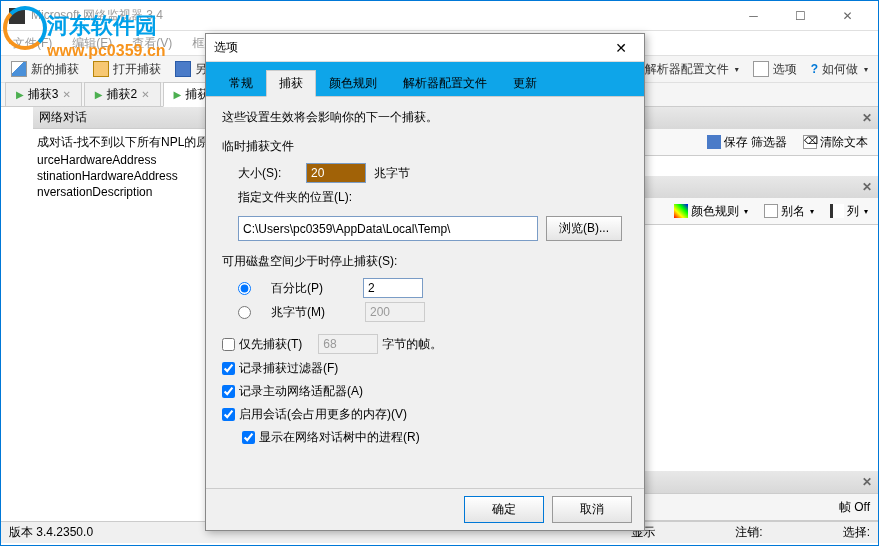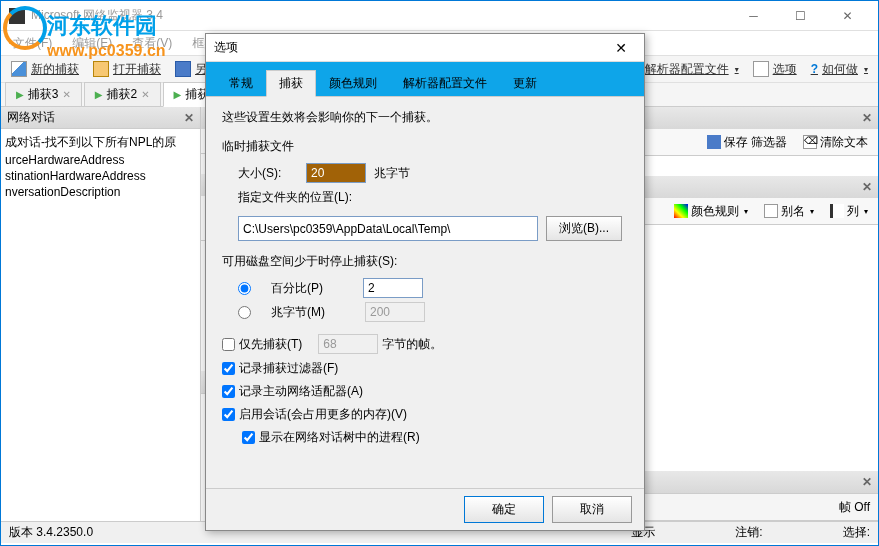--- a/index.html
+++ b/index.html
@@ -16,35 +16,35 @@
     .watermark-logo { display: flex; align-items: center; }
     .watermark-icon { width: 40px; height: 40px; position: relative; }
     .watermark-icon::before { content: ''; position: absolute; width: 36px; height: 36px; border: 4px solid #f7941d; border-radius: 50%; border-top-color: #00a0e9; border-right-color: #00a0e9; }
     .watermark-text { color: #00a0e9; font-size: 22px; font-weight: bold; margin-left: 4px; }
     .watermark-url { color: #f7941d; font-size: 16px; font-weight: bold; margin-left: 44px; margin-top: -4px; }
     
     .menubar { height: 24px; display: flex; align-items: center; padding: 0 8px; color: #999; gap: 12px; }
     .menubar span { padding: 2px 4px; }
     
     .toolbar { height: 28px; background: #f5f5f5; border-top: 1px solid #e0e0e0; border-bottom: 1px solid #e0e0e0; display: flex; align-items: center; padding: 0 4px; gap: 2px; }
-    .tb-btn { display: flex; align-items: center; padding: 2px 6px; gap: 4px; color: #333; text-decoration: underline; }
+    .tb-btn { display: flex; align-items: center; padding: 2px 6px; gap: 4px; color: #333; }
     .tb-icon { width: 16px; height: 16px; display: inline-block; }
     .tb-icon.new { background: linear-gradient(135deg, #fff 40%, #4a90d9 40%); border: 1px solid #999; }
     .tb-icon.open { background: #f7c873; border: 1px solid #b8860b; }
     .tb-icon.save { background: #4a7bc8; border: 1px solid #2a5ba8; }
     .tb-icon.saveas { background: #4a7bc8; border: 1px solid #2a5ba8; position: relative; }
     .tb-dropdown::after { content: '▾'; font-size: 8px; margin-left: 2px; }
     
     .tabs-bar { height: 24px; display: flex; align-items: center; padding: 0 4px; border-bottom: 1px solid #ccc; background: #f5f5f5; }
     .tab-item { padding: 3px 10px; border: 1px solid #ccc; background: #f0f0f0; margin-right: 2px; display: flex; align-items: center; gap: 4px; }
     .tab-item.active { background: #fff; border-bottom: 1px solid #fff; }
     .tab-close { color: #999; font-size: 10px; }
     .tab-play { color: #4caf50; font-size: 10px; }
     
-    .work-area { display: flex; height: calc(100% - 130px); }
+    .work-area { display: flex; height: calc(100% - 130px); padding-left: 32px; }
     .left-panel { width: 200px; border-right: 1px solid #ccc; display: flex; flex-direction: column; }
     .panel-hdr { height: 22px; background: linear-gradient(#e8e8e8, #d8d8d8); border-bottom: 1px solid #ccc; display: flex; align-items: center; padding: 0 6px; justify-content: space-between; }
     .panel-hdr-close { color: #666; font-weight: bold; }
     .panel-body { flex: 1; background: #fff; padding: 4px; overflow: hidden; font-size: 11px; }
     .panel-body div { padding: 1px 0; white-space: nowrap; }
     
     .mid-col { width: 30px; border-right: 1px solid #ccc; background: #f5f5f5; display: flex; flex-direction: column; }
     .mid-sec { border-bottom: 1px solid #ccc; }
     .mid-sec-hdr { height: 22px; background: linear-gradient(#e8e8e8, #d8d8d8); display: flex; align-items: center; padding: 0 4px; font-size: 11px; }
     .mid-toolbar { padding: 4px; display: flex; flex-direction: column; gap: 4px; }

